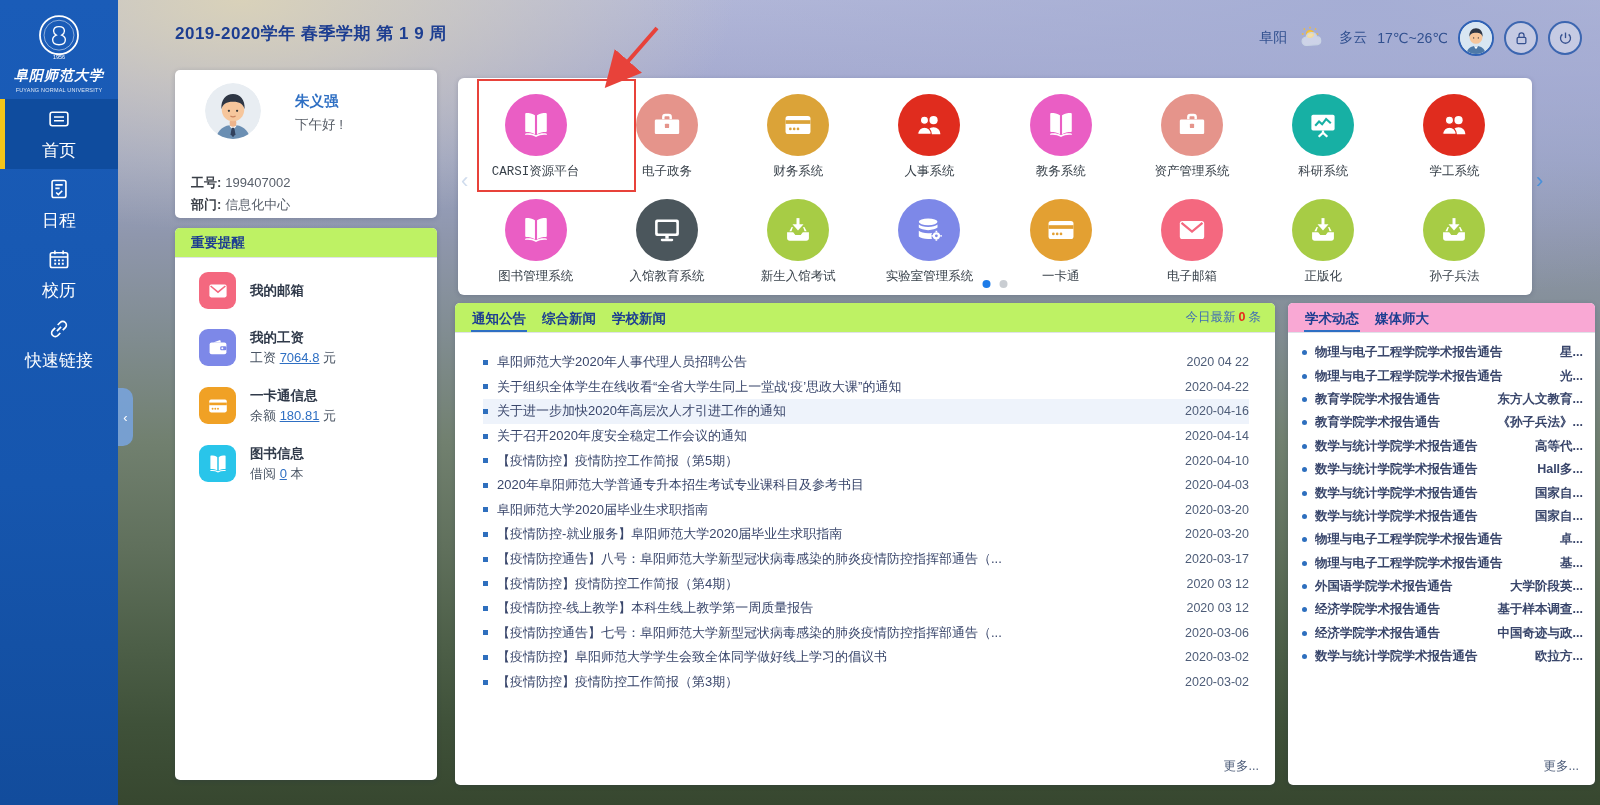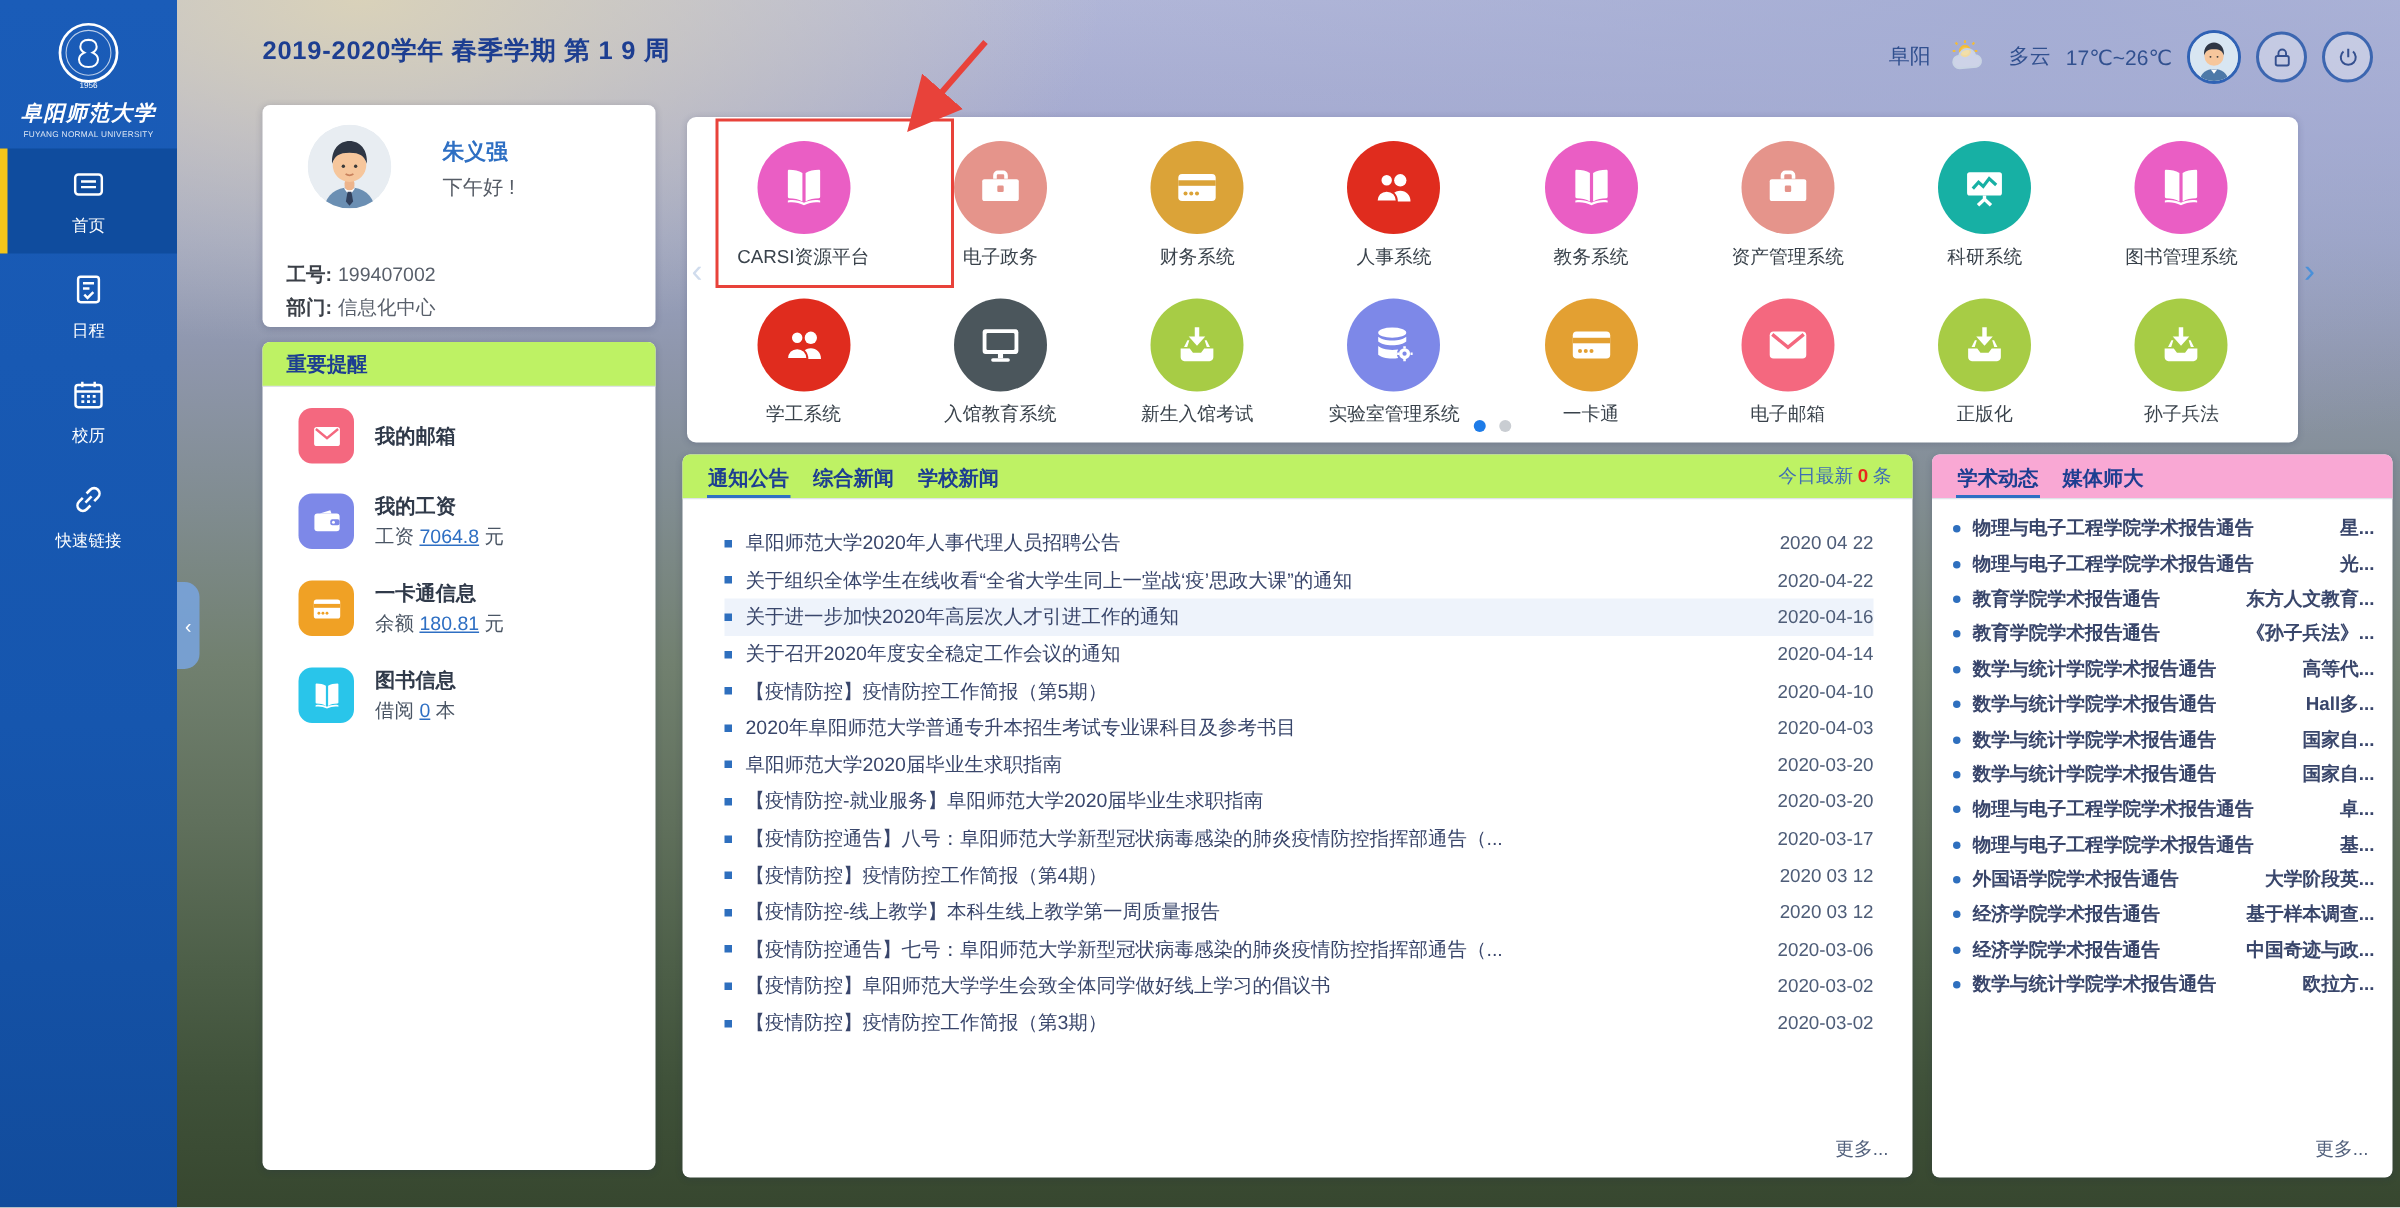--- a/index.html
+++ b/index.html
@@ -13,21 +13,21 @@
   
   .sidebar{position:absolute;left:0;top:0;width:118px;height:805px;z-index:5;
     background:linear-gradient(180deg,#1a5cb8 0%,#1656ae 60%,#124c9c 100%);}
   .logo{text-align:center;padding-top:8px;color:#fff;}
   .logo .seal svg{width:58px;height:58px;margin:0 auto;}
   .logo-cn{font-size:14px;font-weight:bold;font-style:italic;letter-spacing:1px;margin-top:1px;}
   .logo-en{font-size:5.5px;opacity:.85;margin-top:2px;letter-spacing:.2px;}
   .menu{margin-top:6px;}
   .sidebar-item{position:relative;height:70px;display:flex;flex-direction:column;align-items:center;justify-content:center;gap:7px;color:#fff;cursor:pointer;}
   .sidebar-item .ic svg{width:26px;height:26px;}
-  .sidebar-item .lbl{font-size:11px;}
+  .sidebar-item .lbl{font-size:17px;}
   .sidebar-item.active{background:#0f4c9e;}
   .sidebar-item.active::before{content:"";position:absolute;left:0;top:0;bottom:0;width:5px;background:#f3c51a;}
   .collapse-handle{position:absolute;left:118px;top:388px;width:15px;height:58px;background:rgba(120,165,225,0.85);
     border-radius:0 10px 10px 0;color:#fff;display:flex;align-items:center;justify-content:center;font-size:13px;cursor:pointer;z-index:6;}
   
   .semester-title{position:absolute;left:175px;top:22px;font-size:17px;font-weight:bold;color:#1d3e91;letter-spacing:.5px;z-index:2;}
   .topbar{position:absolute;right:18px;top:20px;display:flex;align-items:center;gap:10px;color:#31508f;font-size:14px;z-index:2;}
   .topbar .wicon svg{width:32px;height:24px;}
   .circle-btn{width:30px;height:30px;border-radius:50%;border:2px solid #3c66b0;background:rgba(255,255,255,0.35);
     display:flex;align-items:center;justify-content:center;cursor:pointer;}
@@ -55,21 +55,21 @@
   .badge{width:37px;height:37px;border-radius:9px;display:flex;align-items:center;justify-content:center;flex:none;}
   .badge svg{width:24px;height:24px;}
   .r-text{display:flex;flex-direction:column;justify-content:flex-start;}
   .r-text.solo{justify-content:center;}
   .r-title{font-size:13.5px;font-weight:bold;color:#303a4a;line-height:18px;}
   .r-sub{font-size:13px;color:#4a5564;margin-top:2px;}
   .r-link{color:#2e6fc3;text-decoration:underline;cursor:pointer;}
   
   .apps-panel{left:458px;top:78px;width:1074px;height:217px;border-radius:6px;}
   .apps-grid{display:grid;grid-template-columns:repeat(8,1fr);padding:8px 12px 0;row-gap:2px;}
-  .app-tile{display:flex;flex-direction:column;align-items:center;padding-top:8px;height:95px;cursor:pointer;}
+  .app-tile{display:flex;flex-direction:column;align-items:center;padding-top:8px;height:95px;cursor:pointer;font-family:Liberation Mono, monospace;}
   .app-circle{width:62px;height:62px;border-radius:50%;display:flex;align-items:center;justify-content:center;}
   .app-circle svg{width:34px;height:34px;}
   .app-label{margin-top:7px;font-size:12.5px;color:#39424b;}
   .dots{position:absolute;left:50%;bottom:7px;transform:translateX(-50%);display:flex;gap:9px;}
   .dot{width:8px;height:8px;border-radius:50%;background:#c9cdd2;cursor:pointer;}
   .dot.active{background:#1e7ce8;}
   .carousel-prev{position:absolute;left:461px;top:168px;font-size:22px;color:rgba(205,218,236,0.95);z-index:3;cursor:pointer;}
   .carousel-next{position:absolute;left:1536px;top:168px;font-size:22px;color:#4a90d9;z-index:3;cursor:pointer;}
   
   .annot-box{position:absolute;left:477px;top:79px;width:155px;height:109px;border:2px solid #e8423a;z-index:6;pointer-events:none;}
@@ -349,42 +349,42 @@
           <span class="ic app-circle" style="background: rgb(23, 176, 164); --cc: #17b0a4;">
             <svg viewBox="0 0 24 24">
               <rect x="3.8" y="4.8" width="16.4" height="11" rx="1.2" fill="#fff"></rect>
               <polyline points="6.5,12.5 9.2,9.5 11.4,11.5 14.2,7.8 17.5,10.8" fill="none" stroke="var(--cc)" stroke-width="1.5"></polyline>
               <path d="M11.2 15.8h1.6v1.4l2.8 2.6-1.1 1.1-2.5-2.3-2.5 2.3-1.1-1.1 2.8-2.6z" fill="#fff"></path>
             </svg>
           </span>
           <div class="app-label">科研系统</div>
         </div>
         <div class="app-tile">
-          <span class="ic app-circle" style="background: rgb(234, 94, 196); --cc: #ea5ec4;">
-            <svg viewBox="0 0 24 24" fill="#fff">
-              <path d="M11.25 5.2C9.6 4.05 7.4 3.6 5 3.6c-.33 0-.6.27-.6.6v12.2c0 .33.27.6.6.6 2.3 0 4.5.45 6.25 1.6zM12.75 5.2c1.65-1.15 3.85-1.6 6.25-1.6.33 0 .6.27.6.6v12.2c0 .33-.27.6-.6.6-2.3 0-4.5.45-6.25 1.6z"></path>
-              <path d="M4.4 19.1c2.5-.4 5.1 0 7.6 1.3 2.5-1.3 5.1-1.7 7.6-1.3v-1c-2.6-.5-5.2-.1-7.6 1.1-2.4-1.2-5-1.6-7.6-1.1z"></path>
-            </svg>
-          </span>
-          <div class="app-label">图书管理系统</div>
-        </div>
-        <div class="app-tile">
           <span class="ic app-circle" style="background: rgb(224, 44, 30); --cc: #e02c1e;">
             <svg viewBox="0 0 24 24">
               <g fill="#fff">
                 <circle cx="15.2" cy="8.6" r="2.9"></circle>
                 <path d="M10.4 18.6c0-3.1 2.1-5.1 4.8-5.1s4.8 2 4.8 5.1z"></path>
               </g>
               <g fill="#fff" stroke="var(--cc)" stroke-width="0.9">
                 <circle cx="8.8" cy="8.6" r="2.9"></circle>
                 <path d="M4 18.6c0-3.1 2.1-5.1 4.8-5.1s4.8 2 4.8 5.1z"></path>
               </g>
             </svg>
           </span>
           <div class="app-label">学工系统</div>
+        </div>
+        <div class="app-tile">
+          <span class="ic app-circle" style="background: rgb(234, 94, 196); --cc: #ea5ec4;">
+            <svg viewBox="0 0 24 24" fill="#fff">
+              <path d="M11.25 5.2C9.6 4.05 7.4 3.6 5 3.6c-.33 0-.6.27-.6.6v12.2c0 .33.27.6.6.6 2.3 0 4.5.45 6.25 1.6zM12.75 5.2c1.65-1.15 3.85-1.6 6.25-1.6.33 0 .6.27.6.6v12.2c0 .33-.27.6-.6.6-2.3 0-4.5.45-6.25 1.6z"></path>
+              <path d="M4.4 19.1c2.5-.4 5.1 0 7.6 1.3 2.5-1.3 5.1-1.7 7.6-1.3v-1c-2.6-.5-5.2-.1-7.6 1.1-2.4-1.2-5-1.6-7.6-1.1z"></path>
+            </svg>
+          </span>
+          <div class="app-label">图书管理系统</div>
         </div>
         <div class="app-tile">
           <span class="ic app-circle" style="background: rgb(75, 86, 92); --cc: #4b565c;">
             <svg viewBox="0 0 24 24">
               <rect x="3.6" y="4.6" width="16.8" height="11.6" rx="1.4" fill="#fff"></rect>
               <rect x="5.4" y="6.4" width="13.2" height="8" rx="0.6" fill="var(--cc)"></rect>
               <path d="M10.8 16.2h2.4v2h-2.4z" fill="#fff"></path>
               <rect x="7.6" y="18.2" width="8.8" height="1.7" rx="0.8" fill="#fff"></rect>
             </svg>
           </span>

